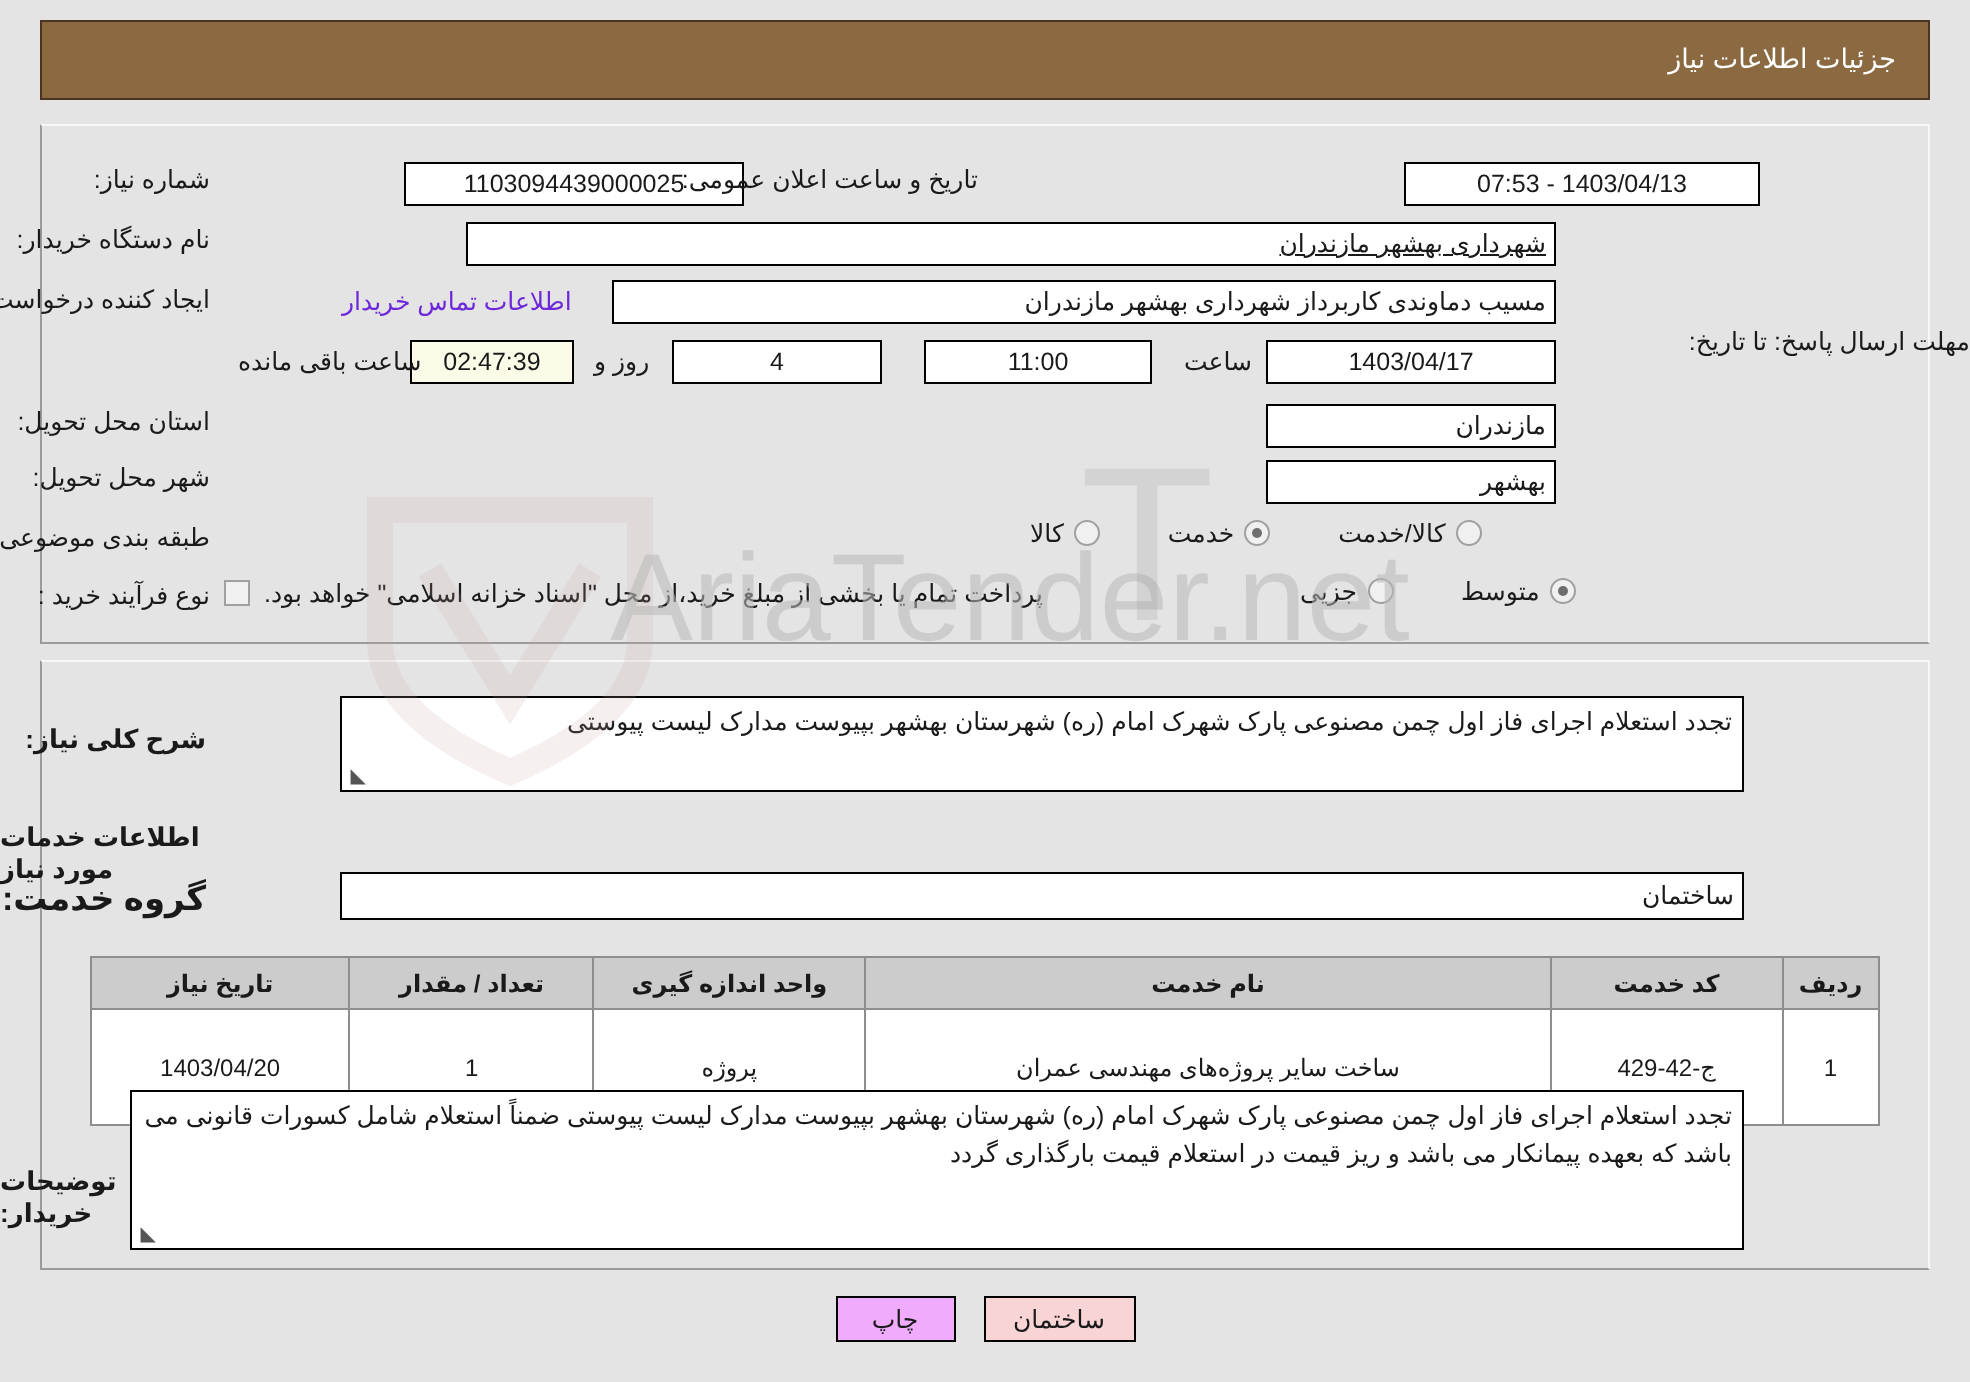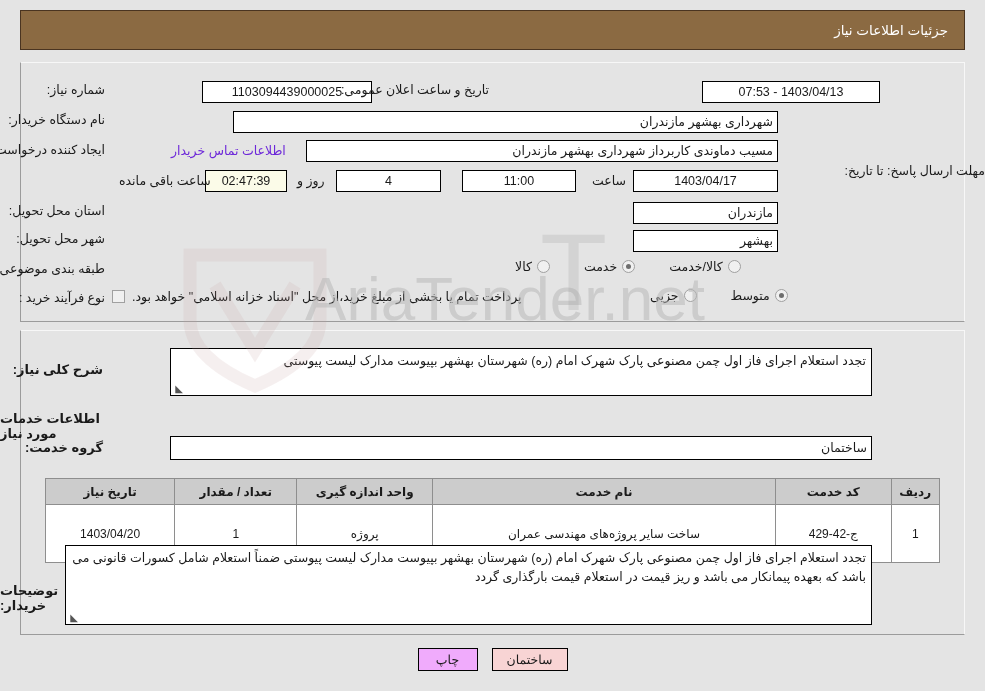--- a/index.html
+++ b/index.html
@@ -227,21 +227,21 @@
 <div class="txtbox center" style="position:absolute; right:613px; top:81px; width:170px;text-align:center;">1103094439000025</div>
 
 <div class="form-row" style="right:496px; top:82px;">
   <div class="lbl">تاریخ و ساعت اعلان عمومی:</div>
 </div>
 <div class="txtbox center" style="position:absolute; right:702px; top:81px; width:178px; right:auto; left:702px;">1403/04/13 - 07:53</div>
 
 <div class="form-row" style="right:880px; top:112px;">
   <div class="lbl">نام دستگاه خریدار:</div>
 </div>
-<div class="txtbox" style="position:absolute; left:233px; top:111px; width:545px;">شهرداری بهشهر مازندران</div>
+<div class="txtbox" style="position:absolute; left:233px; top:111px; width:545px;text-decoration:underline;">شهرداری بهشهر مازندران</div>
 
 <div class="form-row" style="right:880px; top:142px;">
   <div class="lbl">ایجاد کننده درخواست:</div>
 </div>
 <div class="txtbox" style="position:absolute; left:306px; top:140px; width:472px;">مسیب دماوندی کاربرداز شهرداری بهشهر مازندران</div>
 <a class="link" style="position:absolute; left:171px; top:143px;">اطلاعات تماس خریدار</a>
 
 <div class="form-row" style="right:880px; top:163px; align-items:flex-start; display:block; text-align:left; width:108px; right:auto; left:877px;">
   <div class="lbl" style="line-height:17px; text-align:right;">مهلت ارسال پاسخ: تا تاریخ:</div>
 </div>
@@ -302,21 +302,21 @@
 <div class="panel panel-bottom"></div>
 
 <div class="lbl bold" style="position:absolute; right:882px; top:362px; font-size:13px;">شرح کلی نیاز:</div>
 <div class="area" style="position:absolute; left:170px; top:348px; width:702px; height:48px;">
   <span>تجدد استعلام اجرای فاز اول چمن مصنوعی پارک شهرک امام (ره) شهرستان بهشهر بپیوست مدارک لیست پیوستی</span>
   <span class="grip">◣</span>
 </div>
 
 <div class="lbl bold" style="position:absolute; right:882px; top:411px; font-size:13px;">اطلاعات خدمات مورد نیاز</div>
 
-<div class="lbl bold" style="position:absolute; right:882px; top:440px; font-size:13px;">گروه خدمت:</div>
+<div class="lbl bold" style="position:absolute; right:882px; top:440px; font-size:17px;">گروه خدمت:</div>
 <div class="txtbox" style="position:absolute; left:170px; top:436px; width:702px; height:24px; line-height:22px;">ساختمان</div>
 
 <table class="items" style="left:45px; top:478px; width:895px;">
   <thead>
     <tr>
       <th style="width:36px;">ردیف</th>
       <th style="width:110px;">کد خدمت</th>
       <th style="width:370px;">نام خدمت</th>
       <th style="width:135px;">واحد اندازه گیری</th>
       <th style="width:120px;">تعداد / مقدار</th>

